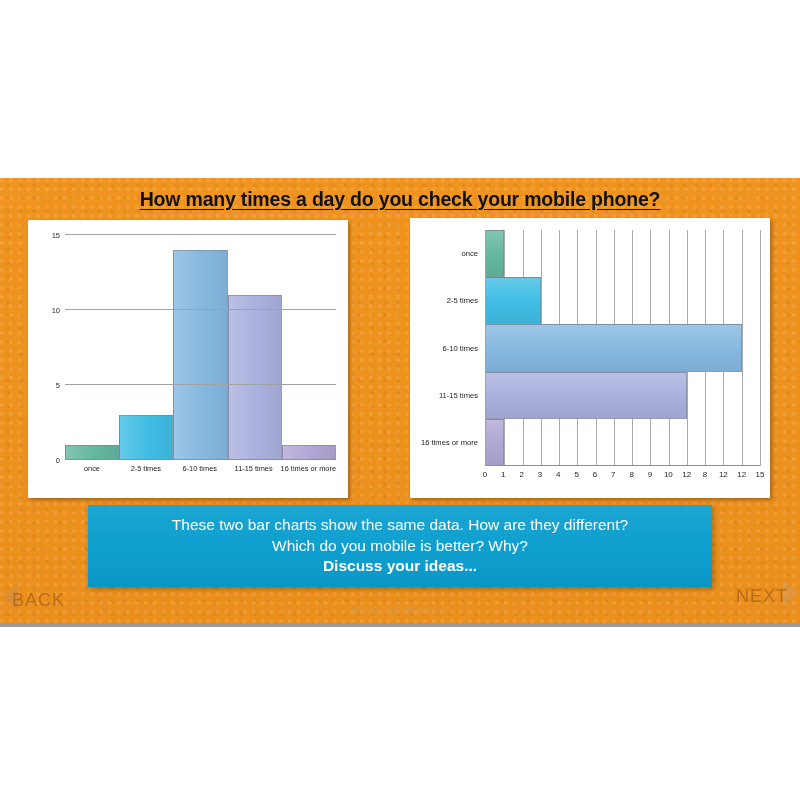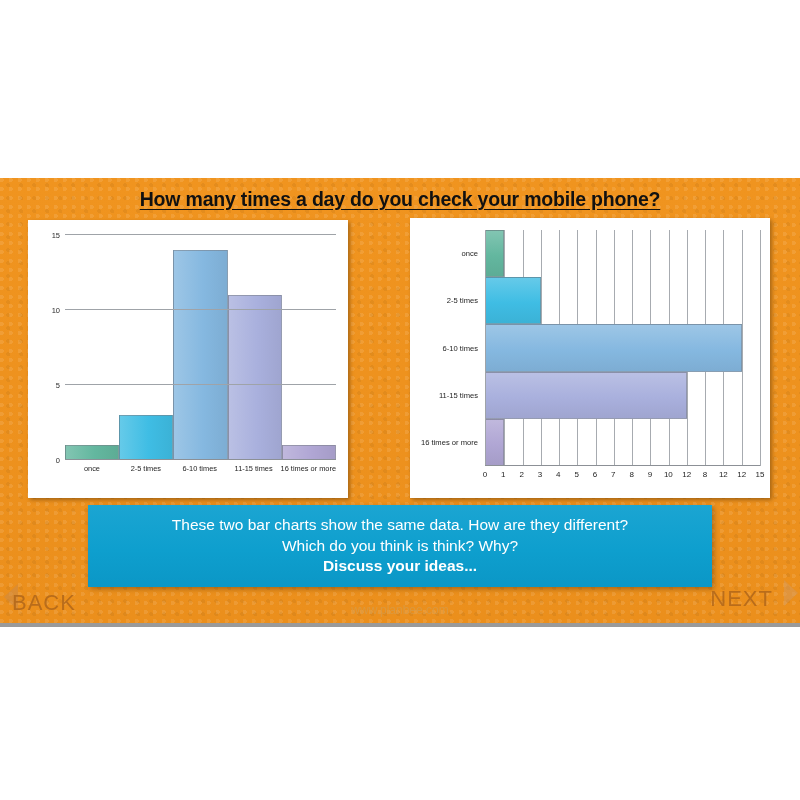--- a/index.html
+++ b/index.html
@@ -249,28 +249,28 @@
     white-space: nowrap;
   }
   .discuss-line.bold {
     font-weight: bold;
     font-size: 15.5px;
   }
 
   
   .nav-label {
     position: absolute;
-    font-size: 22px;
+    font-size: 18px;
     letter-spacing: 1px;
     color: #b1671a;
     opacity: 0.85;
     user-select: none;
   }
   #back-label { left: 12px; top: 412px; }
-  #next-label { right: 27px; top: 408px; text-align: right; }
+  #next-label { right: 12px; top: 408px; text-align: right; }
   .nav-arrow {
     position: absolute;
     width: 0; height: 0;
     opacity: 0.5;
   }
   #back-arrow {
     left: 4px; top: 406px;
     border-top: 13px solid transparent;
     border-bottom: 13px solid transparent;
     border-right: 14px solid #c98a4a;
@@ -412,21 +412,21 @@
             <div class="h-xlabel" style="left: 80%;">8</div>
             <div class="h-xlabel" style="left: 86.6667%;">12</div>
             <div class="h-xlabel" style="left: 93.3333%;">12</div>
             <div class="h-xlabel" style="left: 100%;">15</div>
           </div>
       </div>
     </div>
 
     <div id="discuss-box">
       <div class="discuss-line">These two bar charts show the same data. How are they different?</div>
-      <div class="discuss-line">Which do you think is think? Why?</div>
+      <div class="discuss-line">Which do you mobile is better? Why?</div>
       <div class="discuss-line bold">Discuss your ideas...</div>
     </div>
 
     <div id="back-arrow" class="nav-arrow"></div>
     <div id="back-label" class="nav-label">BACK</div>
     <div id="next-arrow" class="nav-arrow"></div>
     <div id="next-label" class="nav-label">NEXT</div>
 
     <div id="site-url">www.planbee.com</div>
 

